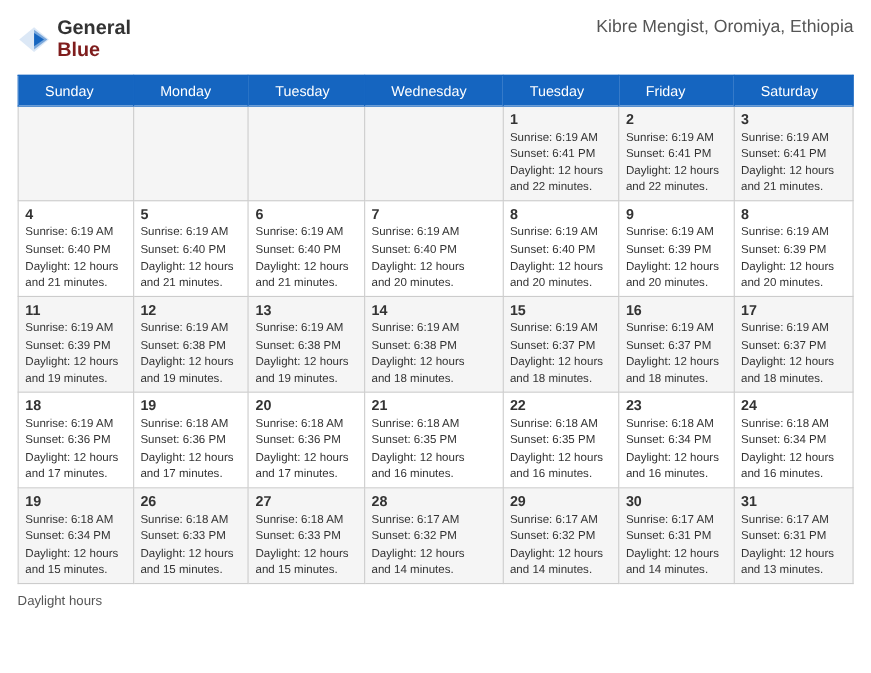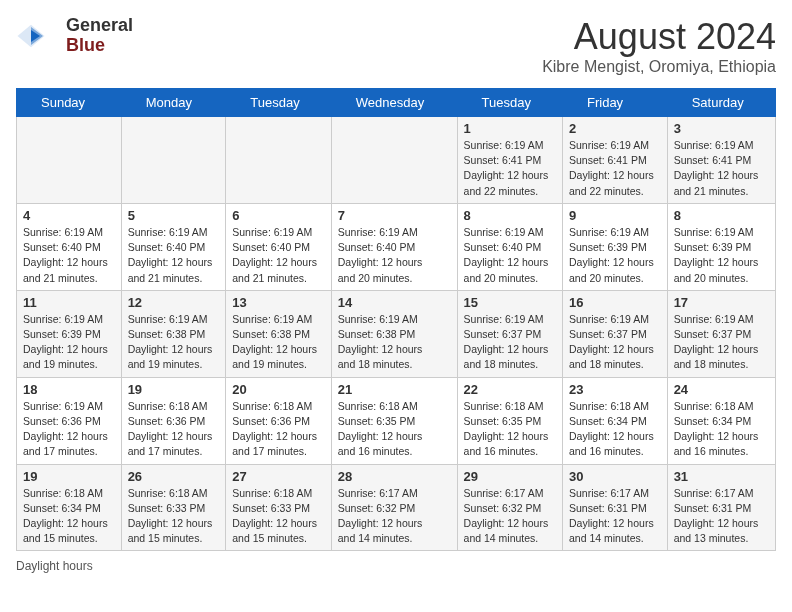--- a/index.html
+++ b/index.html
@@ -12,21 +12,21 @@
     }
     .header-area {
       display: flex;
       justify-content: space-between;
       align-items: flex-start;
       margin-bottom: 12px;
     }
     .logo {
       display: flex;
       align-items: center;
-      gap: 20px;
+      gap: 6px;
     }
     .logo-text {
       display: flex;
       flex-direction: column;
       line-height: 1.1;
     }
     .logo-general {
       font-size: 18px;
       font-weight: bold;
       color: #333;
@@ -109,21 +109,20 @@
       <polygon points="20,5 38,20 20,35 2,20" fill="#1565c0" opacity="0.15"></polygon>
       <polygon points="20,8 36,20 20,32" fill="#1565c0" opacity="0.5"></polygon>
       <polygon points="20,12 32,20 20,28" fill="#1565c0"></polygon>
     </svg>
     <div class="logo-text">
       <span class="logo-general">General</span>
       <span class="logo-blue">Blue</span>
     </div>
   </div>
   <div class="title-area">
-    <div class="main-title">August 2024</div>
     <div class="subtitle">Kibre Mengist, Oromiya, Ethiopia</div>
   </div>
 </div>
 
 <table>
   <thead>
     <tr>
     <th>Sunday</th>
         <th>Monday</th>
         <th>Tuesday</th>

